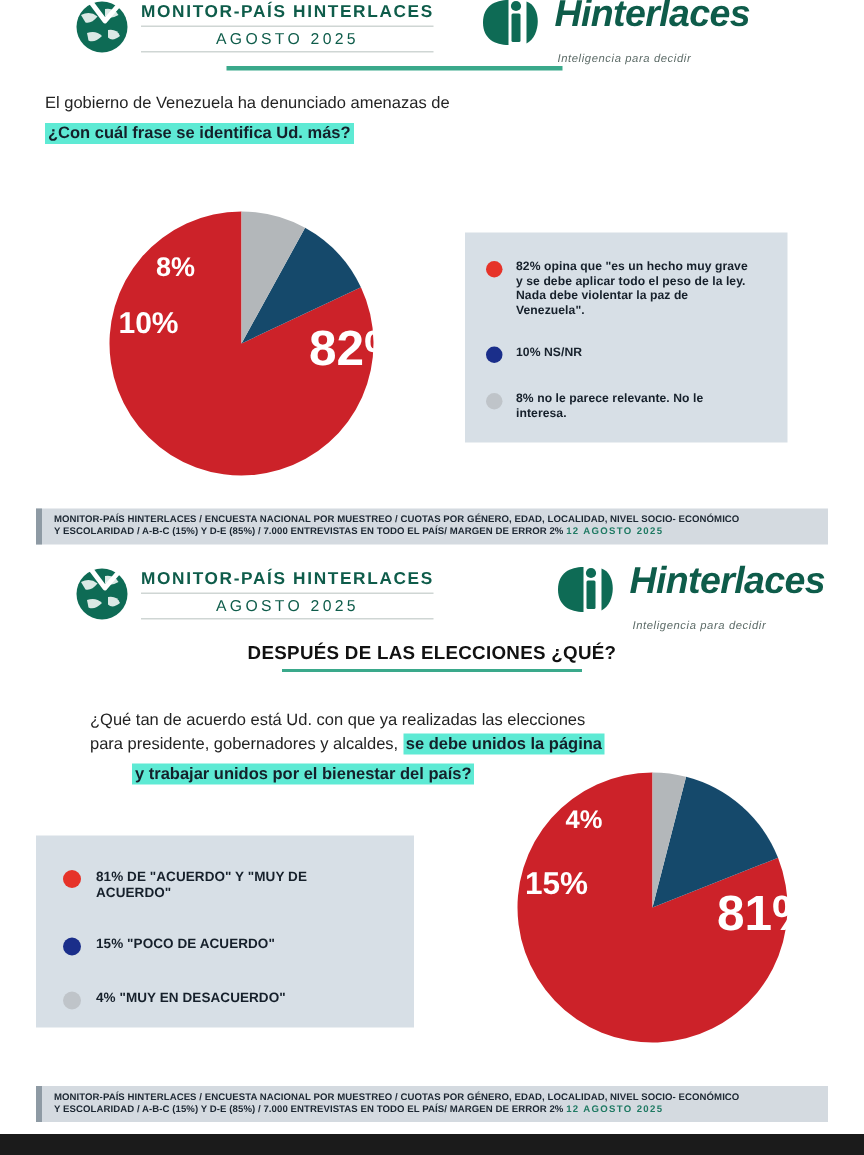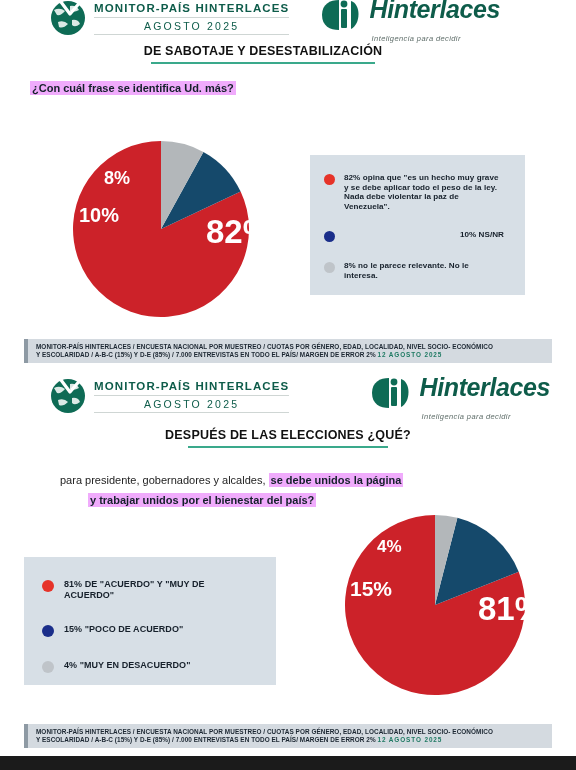--- a/index.html
+++ b/index.html
@@ -52,21 +52,21 @@
   }
   .sec-title .rule{
     width:224px;height:2.5px;background:#3aa98b;margin:3px auto 0 auto;
   }
   .sec-title.two .rule{width:200px;}
 
   
   .qblock{margin:14px 0 0 30px;width:330px;}
   .qline{font-size:11px;line-height:16px;color:#232323;}
   .qhighlight{
-    background:#f0abfc;display:inline;font-weight:bold;font-size:11px;
+    background:#5eead4;display:inline;font-weight:bold;font-size:11px;
     line-height:17px;color:#14202a;padding:1px 2px;
     box-decoration-break:clone;-webkit-box-decoration-break:clone;
   }
 
   .pie-wrap{position:absolute;}
   .pie-wrap svg{display:block;overflow:visible;}
   .pie-label{
     fill:#ffffff;font-family:"Liberation Sans",sans-serif;font-weight:bold;
   }
 
@@ -132,46 +132,46 @@
         </svg>
       </div>
       <div class="hl-words">
         <div class="hl-name">Hinterlaces</div>
         <div class="hl-tag">Inteligencia para decidir</div>
       </div>
     </div>
   </div>
 
   <div class="sec-title">
-    <div>DE SABOTAJE Y DESESTABILIZACIÓN</div>
     <div class="rule"></div>
   </div>
 
   <div class="qblock">
+    <div class="qline">El gobierno de Venezuela ha denunciado amenazas de</div>
     <div style="margin-top:2px;"><span class="qhighlight">¿Con cuál frase se identifica Ud. más?</span></div>
   </div>
 
   <div class="pie-wrap" style="left:44px;top:140px;">
     <svg width="230" height="178" viewBox="0 0 230 178">
 
       <path d="M117 89 L117 1 A88 88 0 1 0 196.62478061700975 51.531422342273686 Z" fill="#cc2229"></path>
         <path d="M117 89 L196.62478061700975 51.531422342273686 A88 88 0 0 0 159.39432332095103 11.88501215614005 Z" fill="#15496b"></path>
         <path d="M117 89 L159.39432332095103 11.88501215614005 A88 88 0 0 0 117.00000000000003 1 Z" fill="#b3b7ba"></path>
         <text class="pie-label" x="162" y="103" font-size="33">82%</text>
       <text class="pie-label" x="35" y="82" font-size="20">10%</text>
       <text class="pie-label" x="60" y="44" font-size="18">8%</text>
     </svg>
   </div>
 
   <div class="legend" style="left:310px;top:155px;width:215px;height:140px;padding:18px 14px 0 14px;">
     <div class="legend-item" style="margin-bottom:19px;">
       <span class="dot" style="width:11px;height:11px;background:#e63329;margin-right:9px;"></span>
       <span class="legend-text" style="width:160px;">82% opina que "es un hecho muy grave y se debe aplicar todo el peso de la ley. Nada debe violentar la paz de Venezuela".</span>
     </div>
-    <div class="legend-item" style="margin-bottom:19px;text-align:right;">
+    <div class="legend-item" style="margin-bottom:19px;">
       <span class="dot" style="width:11px;height:11px;background:#1a2e8a;margin-right:9px;"></span>
       <span class="legend-text" style="width:160px;">10% NS/NR</span>
     </div>
     <div class="legend-item">
       <span class="dot" style="width:11px;height:11px;background:#bfc4c9;margin-right:9px;"></span>
       <span class="legend-text" style="width:160px;">8%  no le parece relevante. No le interesa.</span>
     </div>
   </div>
 
   <div class="footer" style="top:339px;">
@@ -213,20 +213,21 @@
       </div>
     </div>
   </div>
 
   <div class="sec-title two" style="position:absolute;left:0;top:424px;width:576px;">
     <div>DESPUÉS DE LAS ELECCIONES ¿QUÉ?</div>
     <div class="rule"></div>
   </div>
 
   <div class="qblock" style="position:absolute;left:30px;top:458px;width:360px;">
+    <div class="qline">¿Qué tan de acuerdo está Ud. con que ya realizadas las elecciones</div>
     <div class="qline"><span>para presidente, gobernadores y alcaldes, </span><span class="qhighlight">se debe unidos la página</span></div>
     <div style="margin-top:1px;padding-left:28px;"><span class="qhighlight">y trabajar unidos por el bienestar del país?</span></div>
   </div>
 
   <div class="pie-wrap" style="left:325px;top:512px;">
     <svg width="220" height="186" viewBox="0 0 220 186">
 
       <path d="M110 93 L110 3 A90 90 0 1 0 193.67988372994262 59.868790258378965 Z" fill="#cc2229"></path>
         <path d="M110 93 L193.67988372994262 59.868790258378965 A90 90 0 0 0 132.38208984483683 5.827515498423168 Z" fill="#15496b"></path>
         <path d="M110 93 L132.38208984483683 5.827515498423168 A90 90 0 0 0 110.00000000000003 3 Z" fill="#b3b7ba"></path>

